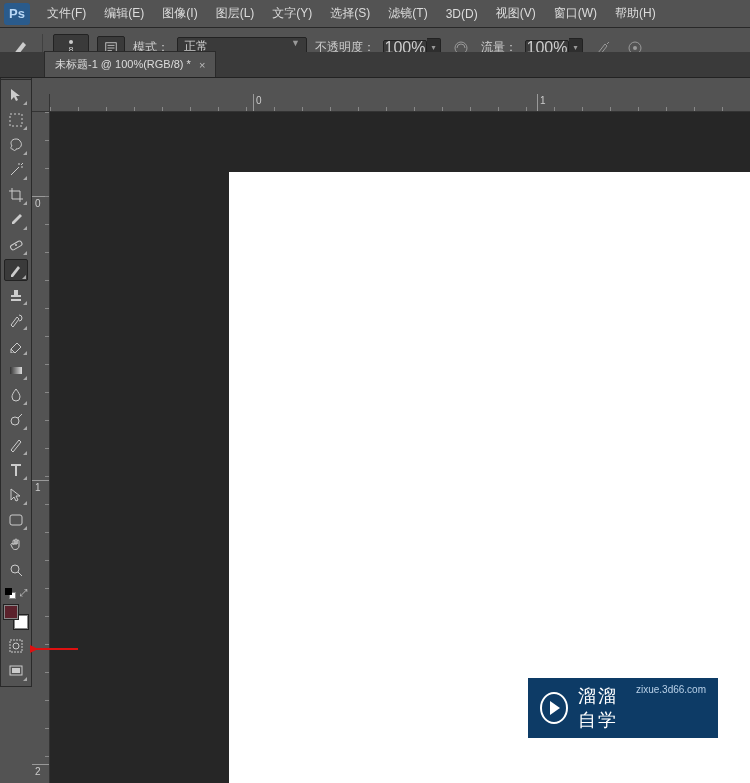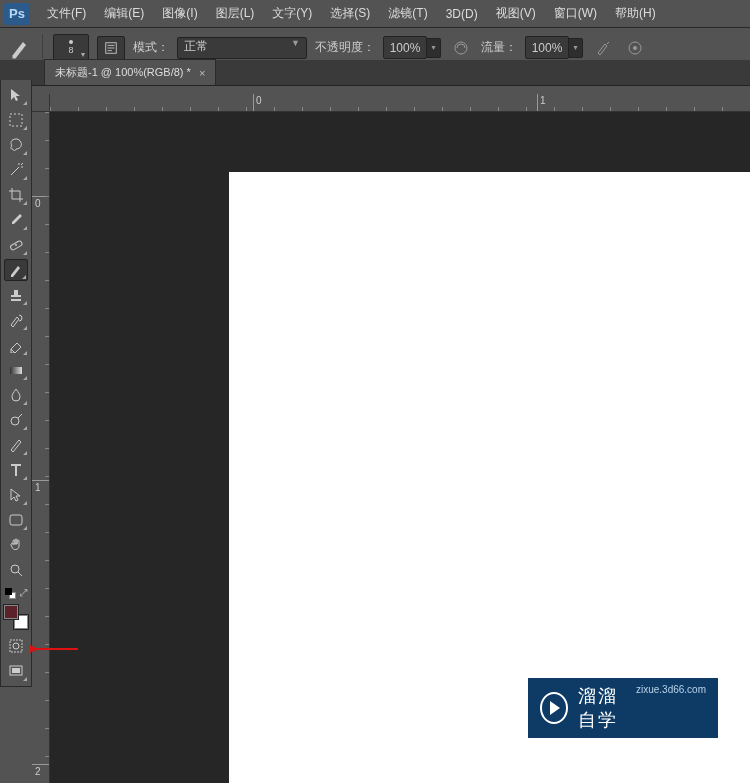--- a/index.html
+++ b/index.html
@@ -15,21 +15,21 @@
 .opt-brush-icon { width: 24px; height: 24px; color: #ddd; display:flex; align-items:center; justify-content:center; }
 .opt-divider { width: 1px; height: 28px; background: #404040; margin: 0 2px; }
 .brush-preview { width: 36px; height: 28px; background: #3a3a3a; border: 1px solid #222; border-radius: 2px; display:flex; flex-direction:column; align-items:center; justify-content:center; color:#ccc; font-size:9px; position:relative; }
 .brush-preview .dot { width:4px; height:4px; background:#ccc; border-radius:50%; }
 .brush-preview .sz { font-size:9px; margin-top:1px; }
 .brush-preview .chev { position:absolute; right:3px; bottom:2px; font-size:8px; color:#aaa; }
 .toggle-btn { width: 28px; height: 24px; background: #3a3a3a; border: 1px solid #222; border-radius: 2px; display:flex; align-items:center; justify-content:center; color:#ccc; font-size:12px; }
 .opt-label { color: #ccc; font-size: 12px; }
 .opt-select { background: #3a3a3a; border:1px solid #222; color:#ccc; height:22px; width:130px; display:flex; align-items:flex-start; justify-content:space-between; padding:0 6px; font-size:12px; border-radius:2px; }
 .opt-select .arrow { font-size:9px; color:#999; }
-.opt-num { background:#3a3a3a; border:1px solid #222; color:#ccc; height:23px; width:44px; display:flex; align-items:center; justify-content:center; font-size:12px; border-radius:2px; }
+.opt-num { background:#3a3a3a; border:1px solid #222; color:#ccc; height:16px; width:44px; display:flex; align-items:center; justify-content:center; font-size:16px; border-radius:2px; }
 .opt-chev { width:14px; height:20px; background:#2e2e2e; border:1px solid #222; border-left:none; display:flex; align-items:center; justify-content:center; font-size:8px; color:#999; border-radius:0 2px 2px 0; }
 .opt-num-wrap { display:flex; align-items:center; }
 .opt-icon-btn { width:24px; height:22px; display:flex; align-items:center; justify-content:center; color:#999; }
 
 
 .tabbar { height: 26px; background: #3a3a3a; display: flex; align-items: flex-end; padding-left: 44px; border-bottom: 1px solid #222; }
 .doc-tab { background: #535353; color:#ddd; font-size:11px; padding: 5px 10px 5px 10px; border: 1px solid #2a2a2a; border-bottom:none; display:flex; align-items:center; gap:8px; }
 .doc-tab .close { color:#bbb; font-size:11px; }
 
 
@@ -138,21 +138,21 @@
         <circle cx="9" cy="9" r="6" fill="none" stroke="#999"></circle>
         <circle cx="9" cy="9" r="2" fill="#999"></circle>
       </svg>
   </div>
 </div>
 
 <div class="tools-collapse">
   <span class="arrows">▸▸</span>
 </div>
 
-<div class="tabbar" style="position:absolute; left:0; right:0; top:60px;">
+<div class="tabbar" style="position:absolute; left:0; right:0; top:52px;">
   <div class="doc-tab">
     <span>未标题-1 @ 100%(RGB/8) *</span>
     <span class="close">×</span>
   </div>
 </div>
 
 <div class="tools" id="toolsPanel">
     <div class="tool">
       <svg viewBox="0 0 16 16">
         <path d="M3 2 L3 13 L6 10 L8 14 L10 13 L8 9 L12 9 Z" fill="#ccc"></path>

